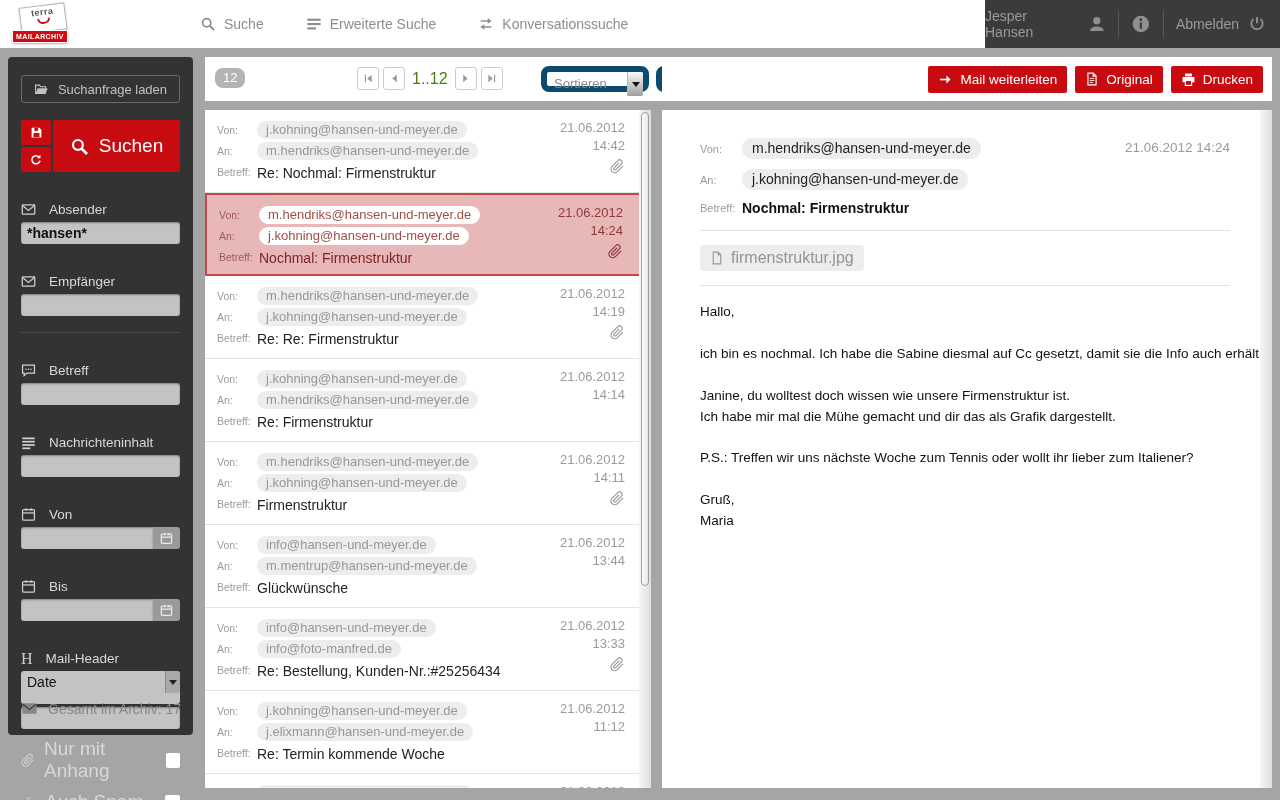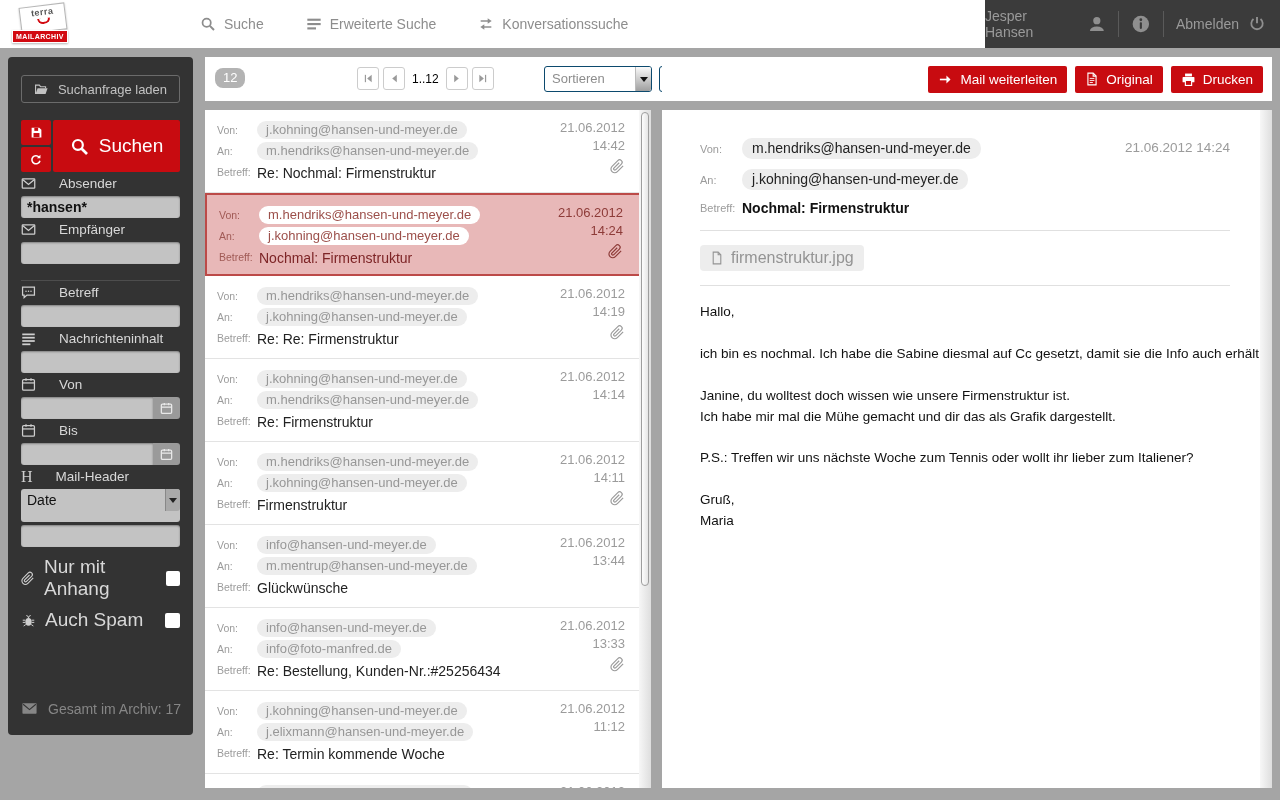--- a/index.html
+++ b/index.html
@@ -23,21 +23,21 @@
   .userblock .ic { color:#8f8f8f; }
 
   
   .sidebar { position:absolute; left:8px; top:57px; width:185px; height:678px; background:#333333; border-radius:4px; padding:18px 13px 0; color:#ddd; }
   .btn-load { width:100%; height:28px; background:transparent; border:1px solid #6b6b6b; border-radius:3px; color:#c2c2c2; font-size:13px; display:flex; align-items:center; justify-content:center; gap:9px; cursor:pointer; }
   .btn-load .ic { color:#c2c2c2; }
   .search-group { margin-top:17px; display:flex; gap:2px; height:52px; }
   .mini-col { width:30px; display:flex; flex-direction:column; gap:2px; }
   .btn-mini { flex:1; background:#c80b10; border:none; color:#fff; display:flex; align-items:center; justify-content:center; cursor:pointer; border-radius:2px; }
   .btn-search { flex:1; background:#c80b10; border:none; color:#fff; font-size:19px; display:flex; align-items:center; justify-content:center; gap:10px; cursor:pointer; border-radius:2px; }
-  .f-label { display:flex; align-items:flex-end; gap:23px; font-size:13.5px; color:#d8d8d8; margin-top:4px; }
+  .f-label { display:flex; align-items:flex-end; gap:13px; font-size:13.5px; color:#d8d8d8; margin-top:30px; }
   .f-label .ic { color:#cfcfcf; }
   .f-input { width:100%; height:22px; margin-top:5px; background:#c3c3c3; border:none; border-radius:3px; box-shadow:inset 0 1px 2px rgba(0,0,0,.35); padding:0 6px; font-size:14px; font-weight:bold; color:#111; font-family:"Liberation Sans", sans-serif; }
   .f-input.empty { font-weight:normal; }
   .date-row { display:flex; margin-top:5px; }
   .date-row .f-input { margin-top:0; border-radius:3px 0 0 3px; flex:1; }
   .date-addon { width:27px; height:22px; background:#9a9a9a; border-radius:0 3px 3px 0; display:flex; align-items:center; justify-content:center; color:#e8e8e8; cursor:pointer; }
   .sb-divider { height:1px; background:#4d4d4d; margin-top:16px; }
   .sb-select { width:100%; height:33px; margin-top:5px; background:#c3c3c3; border-radius:3px; position:relative; font-size:14px; color:#111; line-height:22px; padding-left:6px; cursor:pointer; }
   .sb-select .arrow-seg { position:absolute; right:0; top:0; width:15px; height:22px; background:#a9a9a9; border-left:1px solid #888; border-radius:0 3px 3px 0; }
   .sb-select .arrow-seg:after { content:""; position:absolute; left:3px; top:9px; border:4px solid transparent; border-top:5px solid #222; }
@@ -46,23 +46,23 @@
   .chk-row .ic { color:#cfcfcf; margin-right:9px; }
   .chk-box { margin-left:auto; width:15px; height:15px; background:#fff; border-radius:2px; cursor:pointer; }
   .archive-total { position:absolute; left:13px; bottom:18px; display:flex; align-items:center; gap:10px; color:#868686; font-size:14px; }
   .archive-total .ic { color:#868686; }
 
   
   .list-header { position:absolute; left:205px; top:57px; width:500px; height:44px; background:#fff; }
   .count-badge { position:absolute; left:10px; top:11px; background:#b3b3b3; color:#fff; font-size:13px; border-radius:8px; padding:2px 8px 3px; }
   .pager { position:absolute; left:152px; top:10px; display:flex; align-items:center; gap:4px; }
   .pg-btn { width:22px; height:23px; background:#fff; border:1px solid #ccc; border-radius:3px; display:flex; align-items:center; justify-content:center; color:#9a9a9a; cursor:pointer; }
-  .pg-label { color:#000000; font-size:12px; margin:0 3px; }
+  .pg-label { color:#4d7c0f; font-size:16px; margin:0 3px; }
   .hdr-selects { position:absolute; right:8px; top:9px; display:flex; gap:7px; }
-  .ui-select { position:relative; height:26px; background:#fff; border:1px solid #0c4a6e; border-radius:3px; font-size:13px; color:#8d8d8d; line-height:24px; padding:0 22px 0 7px; cursor:pointer; }
+  .ui-select { position:relative; height:26px; background:#fff; border:6px solid #0c4a6e; border-radius:8px; font-size:13px; color:#8d8d8d; line-height:24px; padding:0 22px 0 7px; cursor:pointer; }
   .ui-select .arrow-seg { position:absolute; right:0; top:0; width:16px; height:24px; border-left:1px solid #bbb; background:linear-gradient(#fafafa,#9f9f9f); border-radius:0 2px 2px 0; }
   .ui-select .arrow-seg:after { content:""; position:absolute; left:4px; top:10px; border:4px solid transparent; border-top:5px solid #111; }
   .sel-sort { width:108px; }
   .sel-size { width:38px; }
 
   
   .mail-list { position:absolute; left:205px; top:110px; width:446px; height:678px; background:#fff; overflow:hidden; }
   .mail-item { position:relative; height:83px; border-bottom:1px solid #e3e3e3; padding:9px 120px 0 12px; cursor:pointer; background:#fff; }
   .mi-row { height:21px; display:flex; align-items:center; }
   .mi-lbl { display:inline-block; width:40px; font-size:10.5px; color:#9b9b9b; flex:none; }

